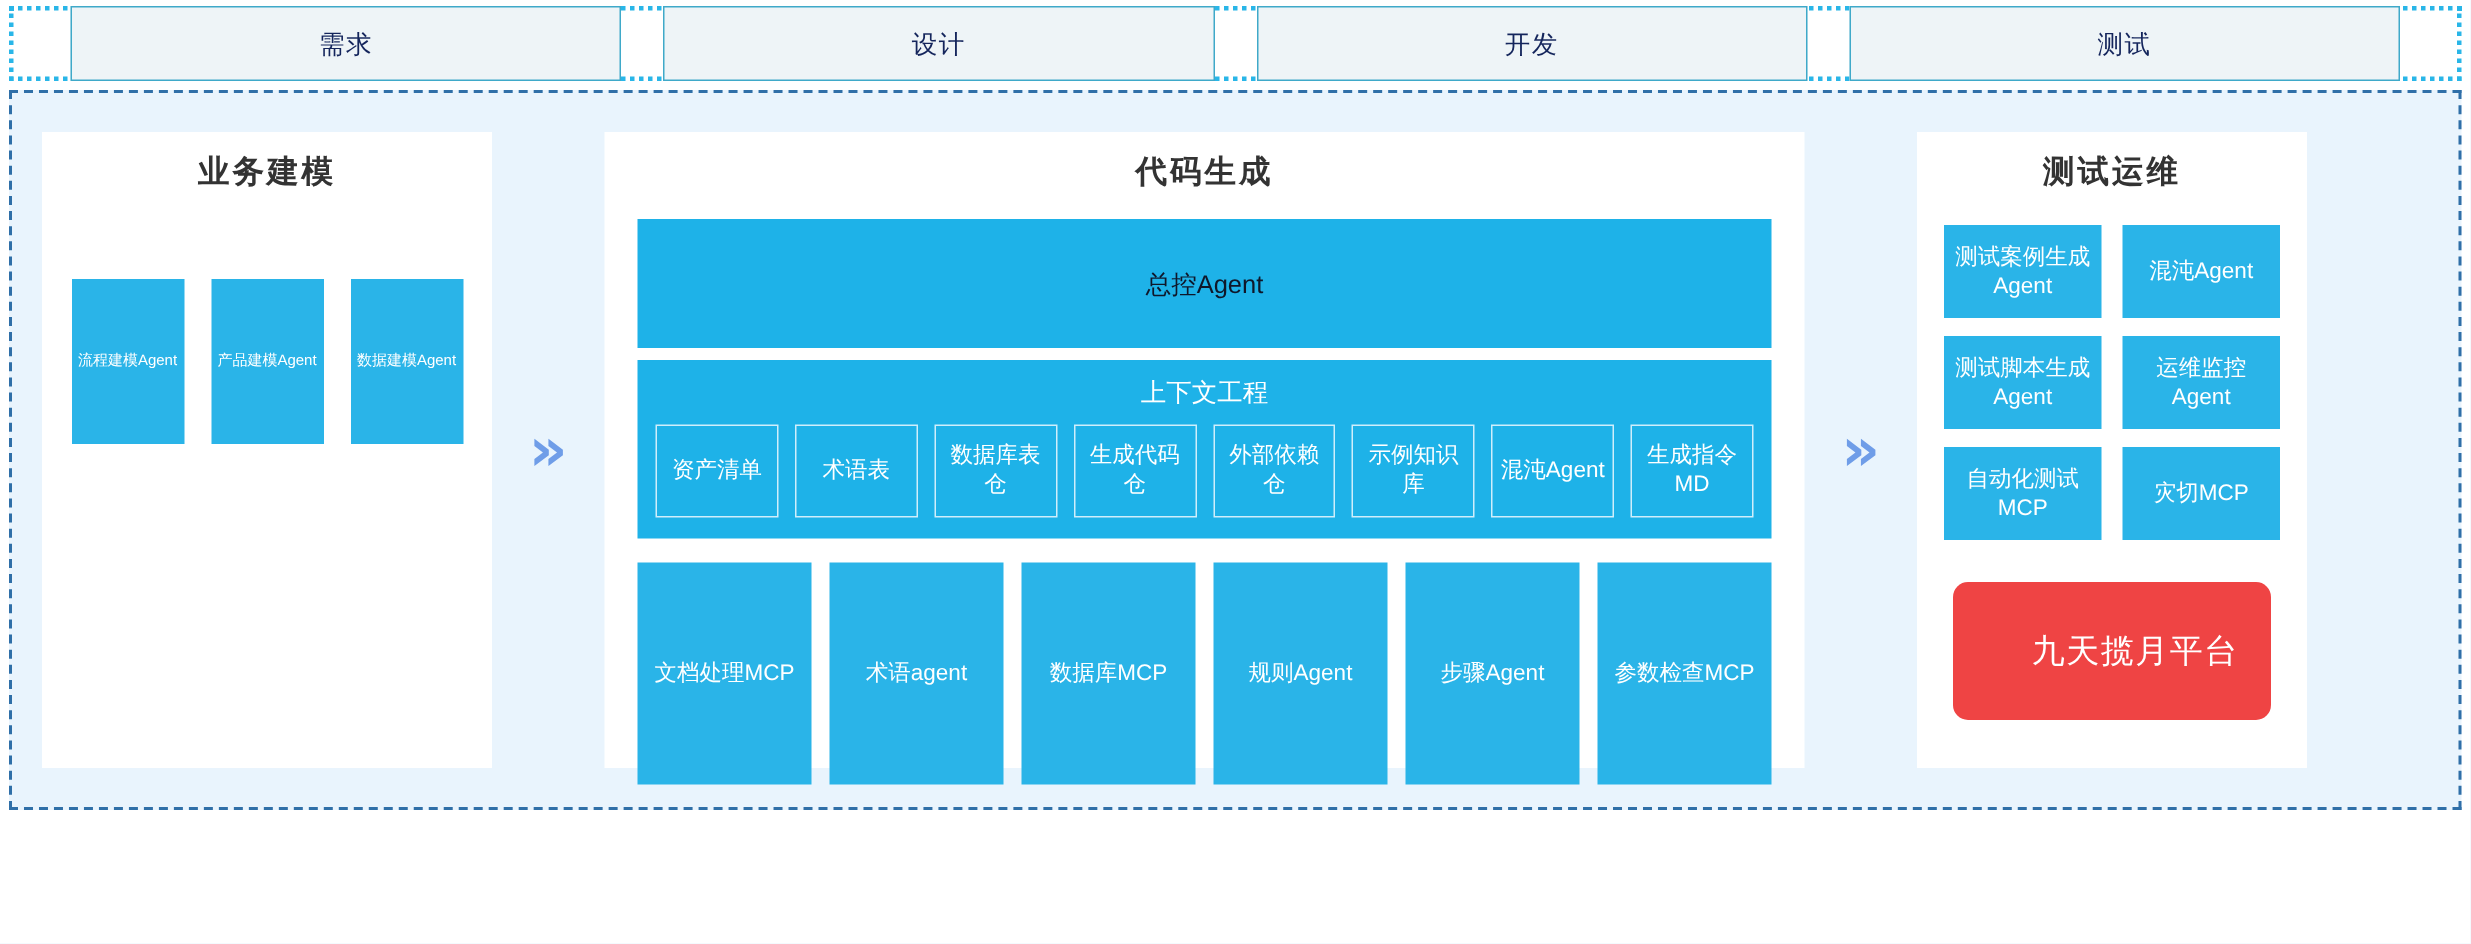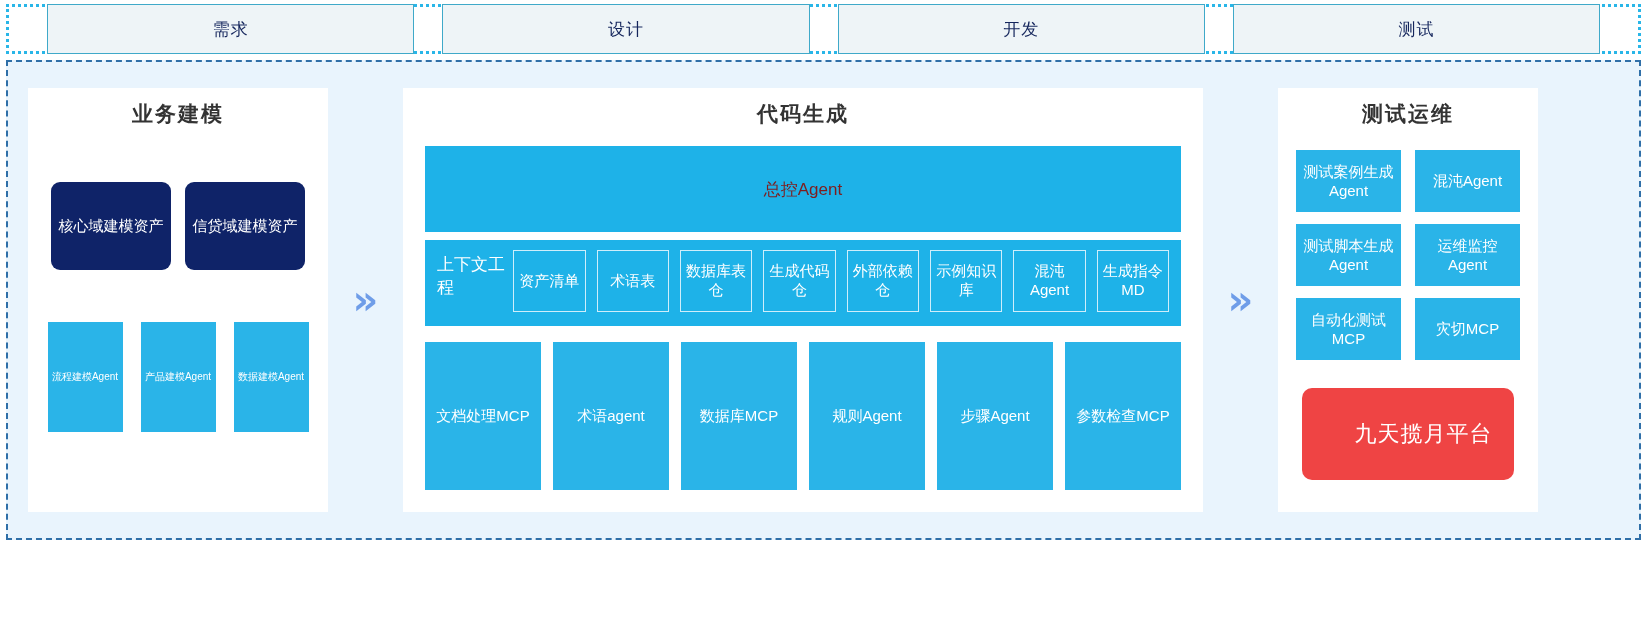--- a/index.html
+++ b/index.html
@@ -128,33 +128,33 @@
   
   .center-inner {
     width: 100%;
     padding: 0 22px;
     display: flex;
     flex-direction: column;
   }
   .master-bar {
     height: 86px;
     background: #1eb2e8;
-    color: #7f1d1d;
+    color: #0f172a;
     font-size: 17px;
     display: flex;
     align-items: center;
     justify-content: center;
     margin-top: 12px;
   }
   .ctx-block {
     background: #1eb2e8;
     margin-top: 8px;
     padding: 10px 12px 14px;
     display: flex;
-    flex-direction: row;
+    flex-direction: column;
     align-items: center;
   }
   .ctx-title {
     color: #ffffff;
     font-size: 17px;
     margin-bottom: 10px;
   }
   .ctx-row {
     display: flex;
     gap: 11px;
@@ -238,24 +238,20 @@
   <div class="stage-box">设计</div>
   <div class="stage-box">开发</div>
   <div class="stage-box">测试</div>
 </div>
 
 <div class="main-area">
 
   <div class="panel panel-left">
     <div class="panel-title">业务建模</div>
 
-    <div class="navy-row">
-      <div class="navy-box">核心域建模资产</div>
-      <div class="navy-box">信贷域建模资产</div>
-    </div>
 
     <div class="agent-row">
       <div class="agent-tall">流程建模Agent</div>
       <div class="agent-tall">产品建模Agent</div>
       <div class="agent-tall">数据建模Agent</div>
     </div>
   </div>
 
   <div class="chevron">»</div>
 

